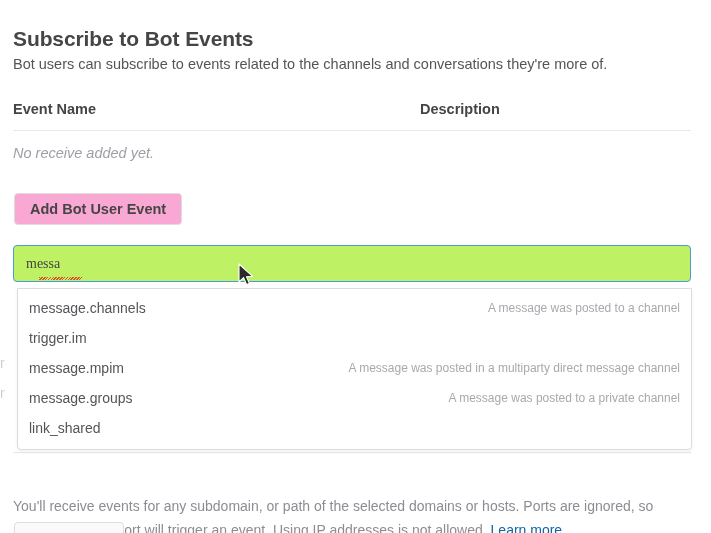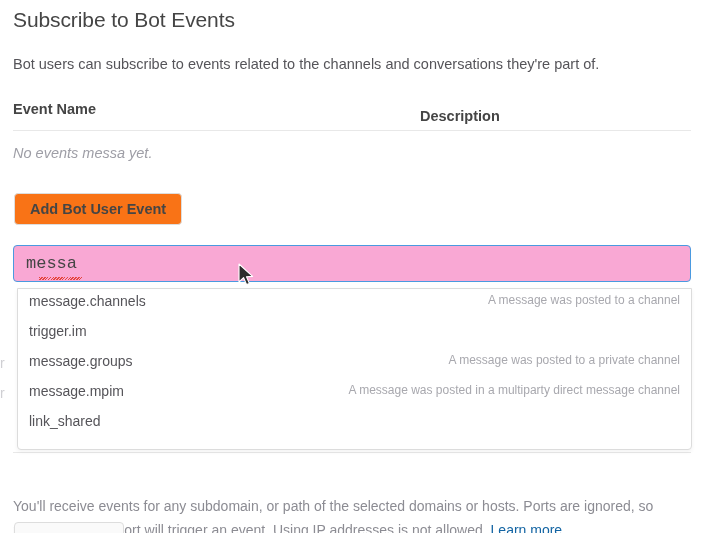--- a/index.html
+++ b/index.html
@@ -21,23 +21,23 @@
     width: 711px;
     height: 533px;
     padding: 0;
     box-sizing: border-box;
   }
 
   
   .page-title {
     position: absolute;
     left: 13px;
-    top: 7px;
+    top: 26px;
     font-size: 21px;
-    font-weight: normal;
+    font-weight: bold;
     color: #454545;
     letter-spacing: -0.1px;
     line-height: 26px;
     white-space: nowrap;
   }
 
   .page-subtitle {
     position: absolute;
     left: 13px;
     top: 54px;
@@ -67,21 +67,20 @@
     color: #454545;
     text-align: right;
   }
   .col-description {
     position: absolute;
     left: 407px;
     top: 0px;
     font-size: 14.5px;
     font-weight: bold;
     color: #454545;
-    margin-top: 7px;
   }
   .table-divider {
     position: absolute;
     left: 0px;
     top: 29px;
     width: 678px;
     height: 1px;
     background: #e8e8e8;
   }
   .empty-row {
@@ -96,21 +95,21 @@
   
   .add-event-btn {
     position: absolute;
     left: 14px;
     top: 193px;
     height: 32px;
     box-sizing: border-box;
     padding: 12px 15px;
     display: flex;
     align-items: center;
-    background: #f97316;
+    background: #f9a8d4;
     border: 1px solid #dddddd;
     border-radius: 4px;
     font-family: "Liberation Sans", sans-serif;
     font-size: 14.5px;
     font-weight: bold;
     color: #454545;
     cursor: pointer;
     white-space: nowrap;
   }
 
@@ -119,25 +118,25 @@
     position: absolute;
     left: 13px;
     top: 245px;
     width: 678px;
   }
   .event-search-input {
     width: 678px;
     height: 37px;
     box-sizing: border-box;
     padding: 0 12px;
-    background: #f9a8d4;
+    background: #bef264;
     border: 1px solid #4a9ae0;
     border-radius: 4px;
-    font-family: Liberation Mono, monospace;
-    font-size: 17px;
+    font-family: Liberation Serif, serif;
+    font-size: 14px;
     color: #454545;
     outline: none;
   }
   .spell-underline {
     position: absolute;
     left: 26px;
     top: 32px;
     width: 43px;
     height: 3px;
     background:
@@ -162,21 +161,21 @@
     border-top: 1px solid #dcdcdc;
     border-radius: 0 0 4px 4px;
     box-shadow: 0 2px 4px rgba(0,0,0,0.05);
     padding: 4px 0 6px 0;
     z-index: 20;
   }
   .dropdown-item {
     position: relative;
     height: 30px;
     display: flex;
-    align-items: flex-start;
+    align-items: center;
     justify-content: space-between;
     padding: 0 11px 0 11px;
     cursor: pointer;
     background: transparent;
   }
   .dd-name {
     font-size: 14px;
     color: #555459;
     white-space: nowrap;
   }
@@ -248,29 +247,29 @@
     pointer-events: none;
   }
 </style>
 </head>
 <body>
 
 <div class="page">
 
   <div class="page-title">Subscribe to Bot Events</div>
 
-  <div class="page-subtitle">Bot users can subscribe to events related to the channels and conversations they're part of.</div>
+  <div class="page-subtitle">Bot users can subscribe to events related to the channels and conversations they're more of.</div>
 
   <div class="events-table">
     <div class="table-head">
       <div class="col-event-name">Event Name</div>
       <div class="col-description">Description</div>
       <div class="table-divider"></div>
     </div>
-    <div class="empty-row">No events messa yet.</div>
+    <div class="empty-row">No receive added yet.</div>
   </div>
 
   <button class="add-event-btn">Add Bot User Event</button>
 
   <div class="event-search-wrap">
     <input class="event-search-input" type="text" value="messa" style="">
     <div class="spell-underline"></div>
   </div>
 
   <div class="bg-fragment bg-frag-1">r</div>
@@ -278,26 +277,26 @@
 
   <div class="event-dropdown" id="event-dropdown">
       <div class="dropdown-item">
         <span class="dd-name">message.channels</span>
         <span class="dd-desc">A message was posted to a channel</span>
       </div>
       <div class="dropdown-item">
         <span class="dd-name">trigger.im</span>
       </div>
       <div class="dropdown-item">
+        <span class="dd-name">message.mpim</span>
+        <span class="dd-desc">A message was posted in a multiparty direct message channel</span>
+      </div>
+      <div class="dropdown-item">
         <span class="dd-name">message.groups</span>
         <span class="dd-desc">A message was posted to a private channel</span>
-      </div>
-      <div class="dropdown-item">
-        <span class="dd-name">message.mpim</span>
-        <span class="dd-desc">A message was posted in a multiparty direct message channel</span>
       </div>
       <div class="dropdown-item">
         <span class="dd-name">link_shared</span>
       </div>
     </div>
 
   <div class="footer-divider"></div>
 
   <div class="footer-note">
     <span>You'll receive events for any subdomain, or path of the selected domains or hosts. Ports are ignored, so requests on any port will trigger an event. Using IP addresses is not allowed. </span><a class="footer-link">Learn more.</a>

